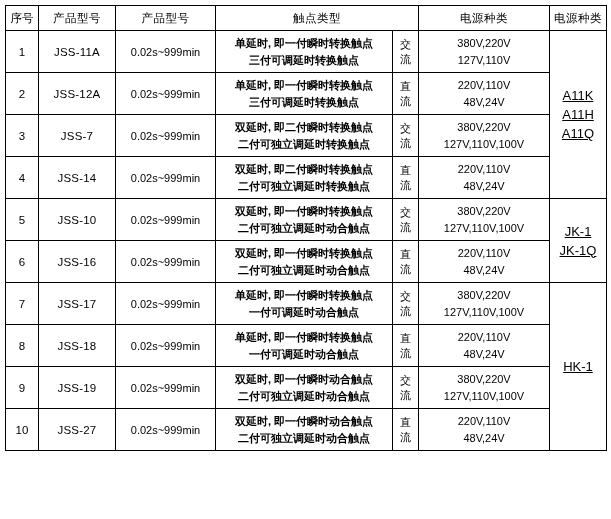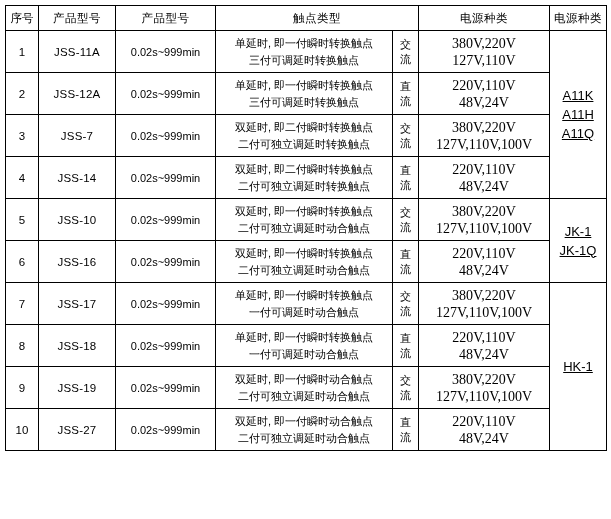--- a/index.html
+++ b/index.html
@@ -45,24 +45,24 @@
 
   tbody td {
     height: 41px;
     font-size: 11.5px;
   }
   td.seq-cell    { font-size: 11.5px; }
   td.model-cell  { font-size: 11.5px; letter-spacing: 0.2px; }
   td.delay-cell  { font-size: 11px; letter-spacing: 0px; }
   td.contact-cell{ font-size: 11px; line-height: 17px; }
   td.acdc-cell   { font-size: 11px; line-height: 15px; }
-  td.power-cell  { font-size: 14px; line-height: 17px; font-family: Liberation Serif, serif; }
+  td.power-cell  { font-size: 11px; line-height: 17px; }
   td.case-cell   { font-size: 13px; line-height: 19px; }
 
-  .two-line span { display: block; }
+  .two-line span { display: block; font-weight: bold; }
   .acdc-cell span { display: block; }
   .power-cell span { display: block; }
   .case-cell span { display: block; text-decoration: underline; }
 </style>
 </head>
 <body>
 
 <table id="spec-table">
   <colgroup>
     <col class="c-seq">

